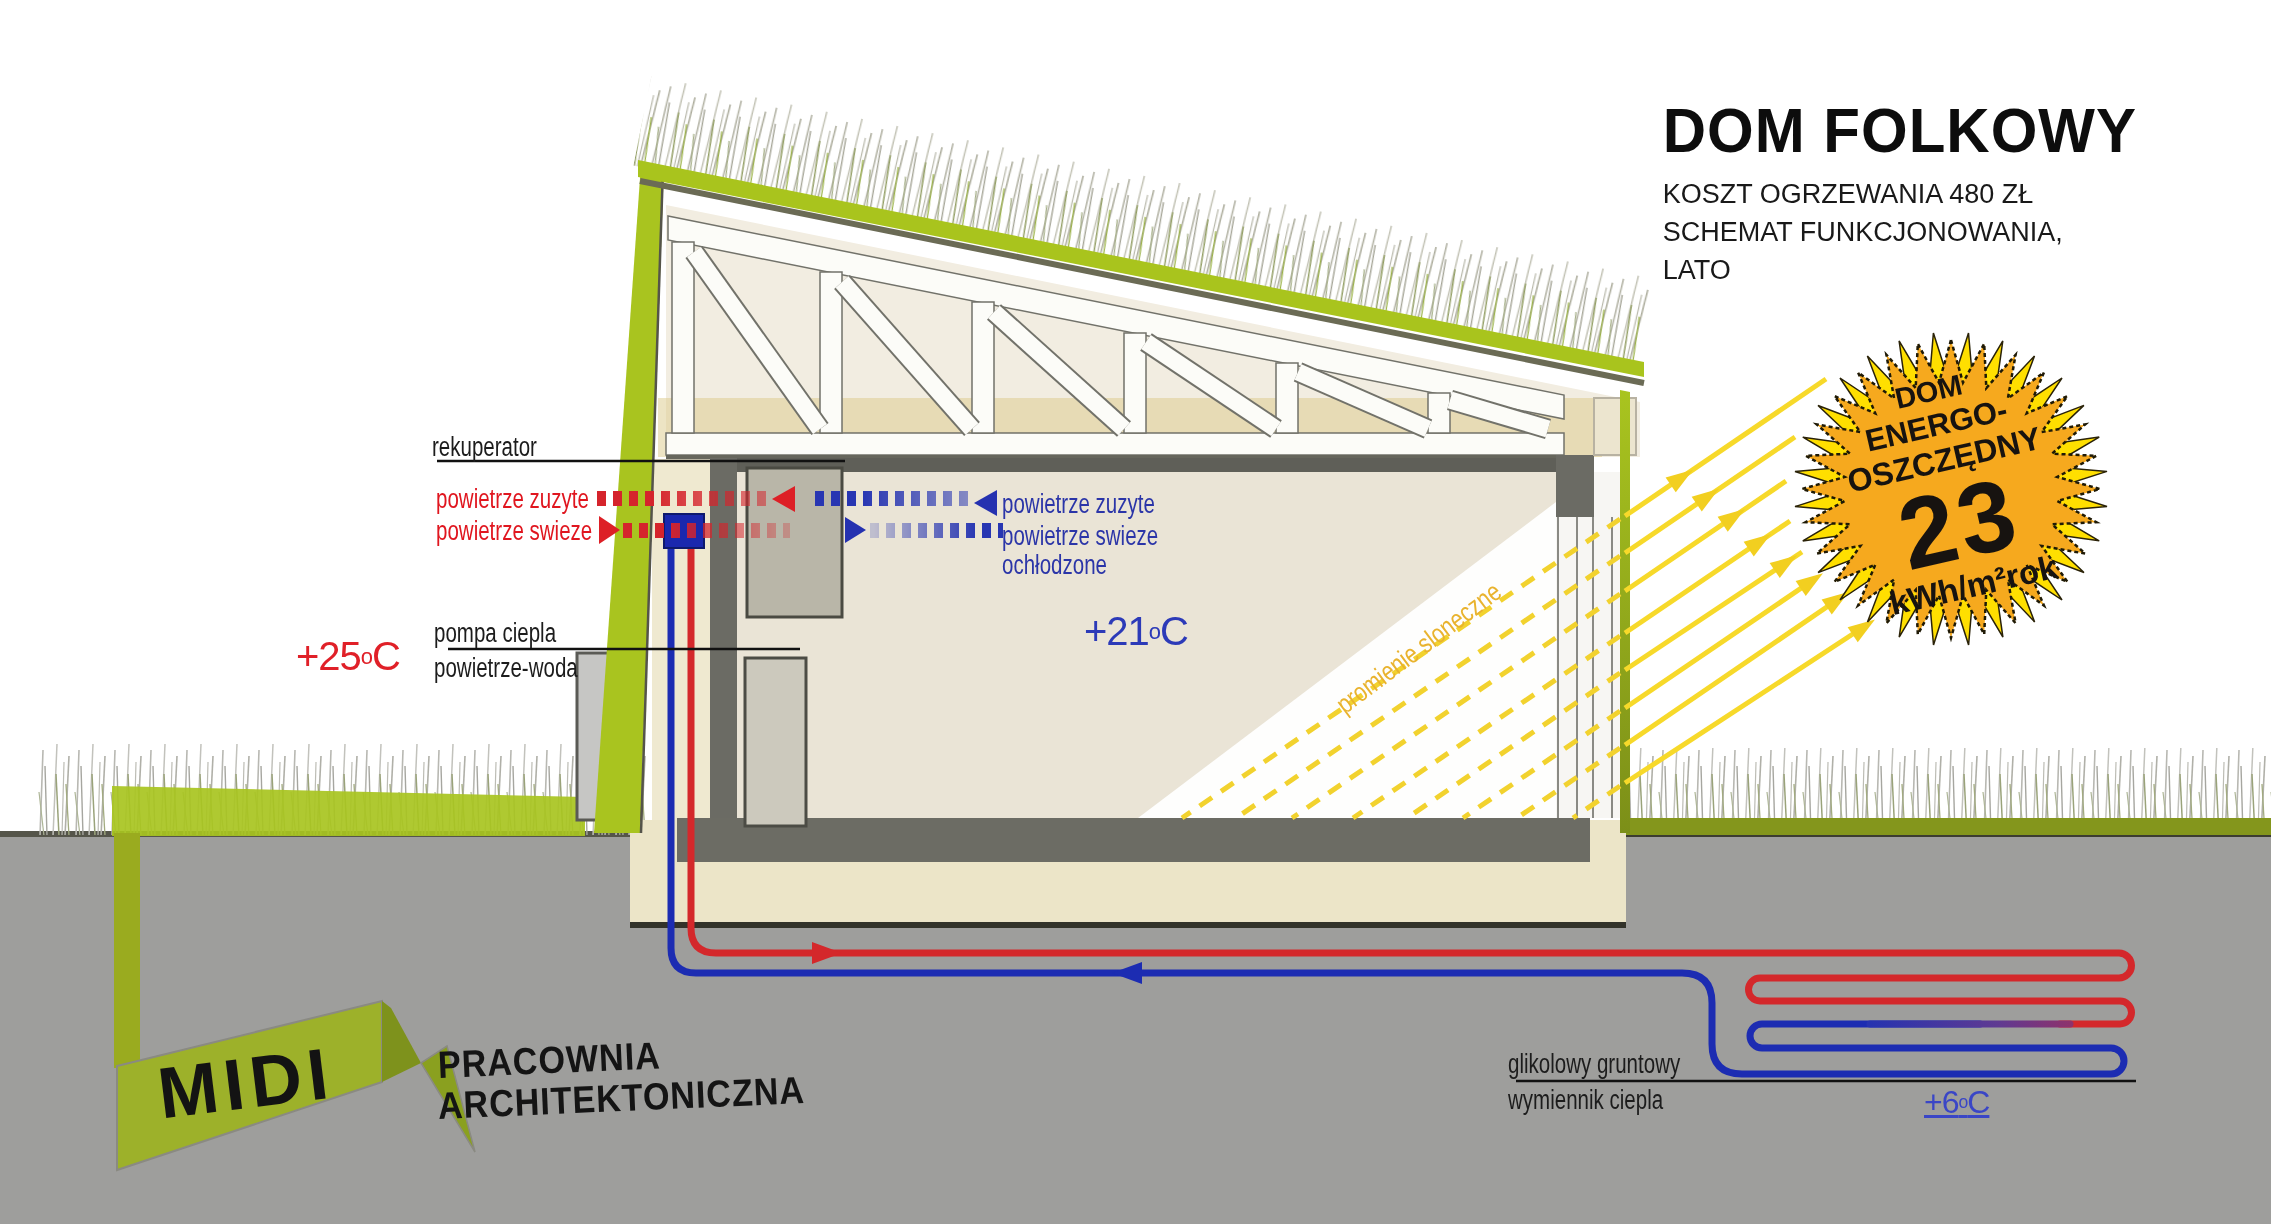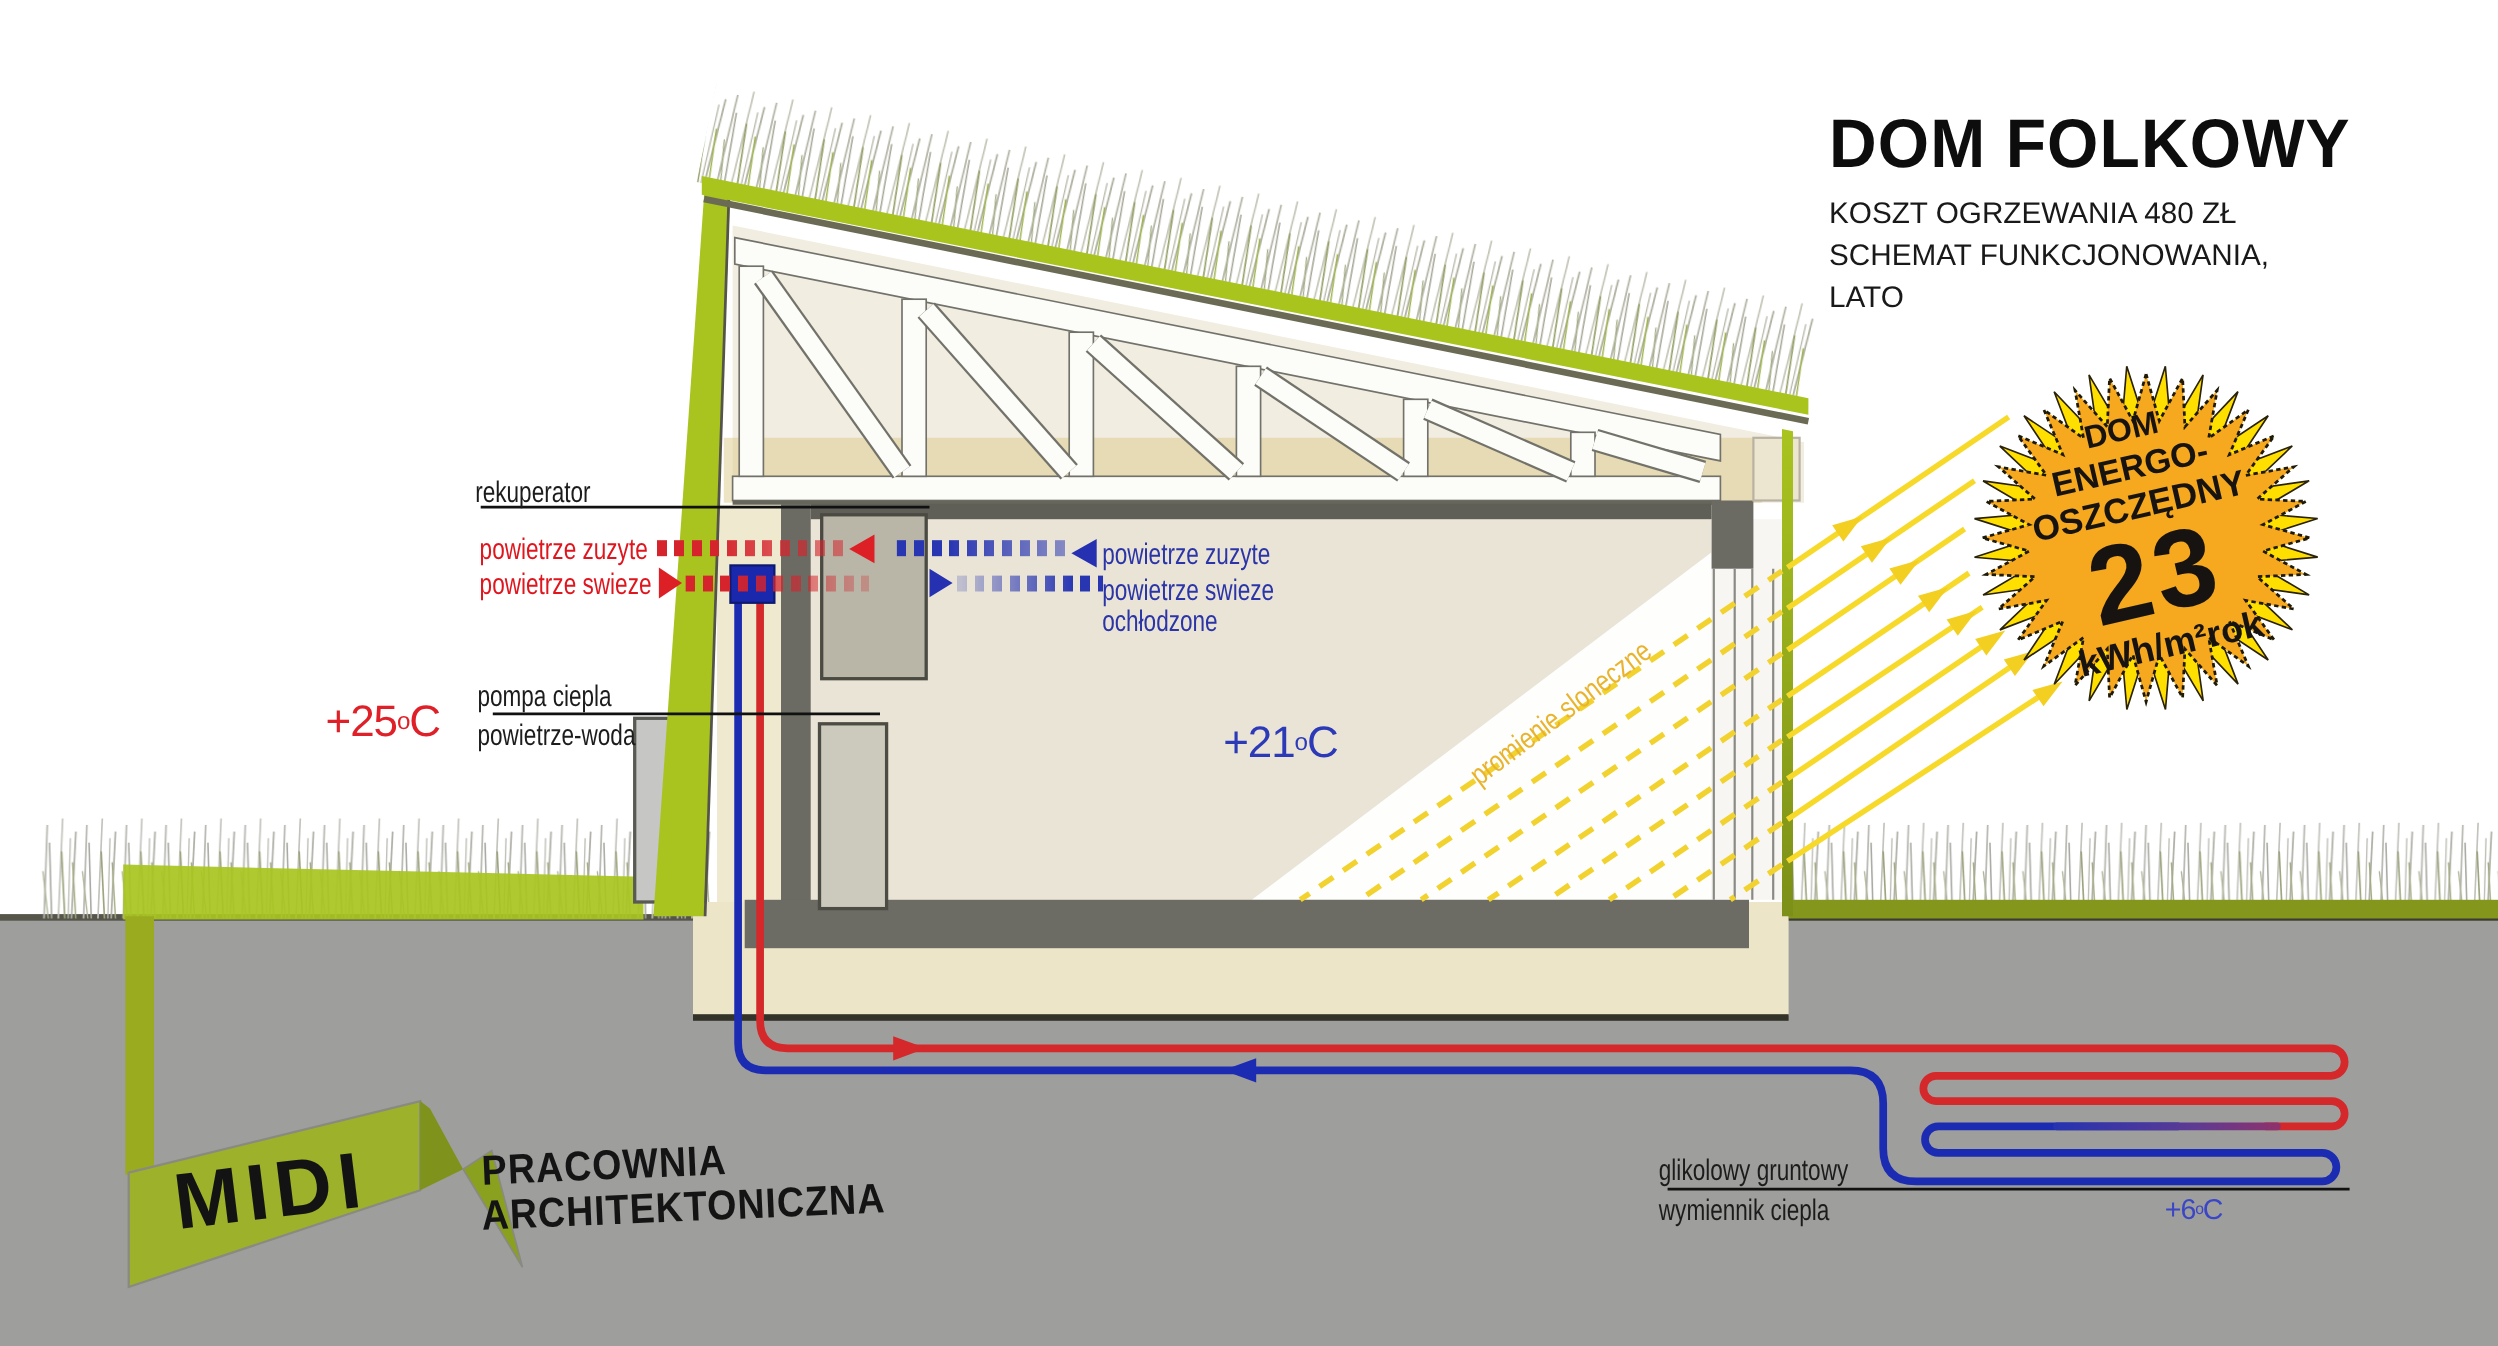--- a/index.html
+++ b/index.html
@@ -246,24 +246,24 @@
 <div class="lbl blutx f26 cond" style="left:1002px;top:490px;">powietrze zuzyte</div>
 <div class="lbl blutx f26 cond" style="left:1002px;top:522px;">powietrze swieze</div>
 <div class="lbl blutx f26 cond" style="left:1002px;top:551px;">ochłodzone</div>
 
 <div class="lbl black f26 cond" style="left:434px;top:619px;">pompa ciepla</div>
 <div class="lbl black f26 cond" style="left:434px;top:654px;">powietrze-woda</div>
 
 <div class="lbl temp" style="left:296px;top:635px;font-size:40px;color:#e02028;">
   <span>+25</span><sup>o</sup><span>C</span>
 </div>
-<div class="lbl temp" style="left:1112px;top:610px;font-size:40px;color:#2c3ab8;margin-top:44px;">
+<div class="lbl temp" style="left:1084px;top:610px;font-size:40px;color:#2c3ab8;">
   <span>+21</span><sup>o</sup><span>C</span>
 </div>
-<div class="lbl temp" style="left:1968px;top:1086px;font-size:26px;color:#3a46c6;">
+<div class="lbl temp" style="left:1924px;top:1086px;font-size:32px;color:#3a46c6;text-decoration:underline;">
   <span>+6</span><sup>o</sup><span>C</span>
 </div>
 
 <div class="lbl sun-label" style="left:1295px;top:634px;">promienie sloneczne</div>
 
 <div class="lbl black f26 cond" style="left:1508px;top:1050px;">glikolowy gruntowy</div>
 <div class="lbl black f26 cond" style="left:1508px;top:1086px;">wymiennik ciepla</div>
 
 <div class="title-block">
   <div class="title-main">DOM FOLKOWY</div>

